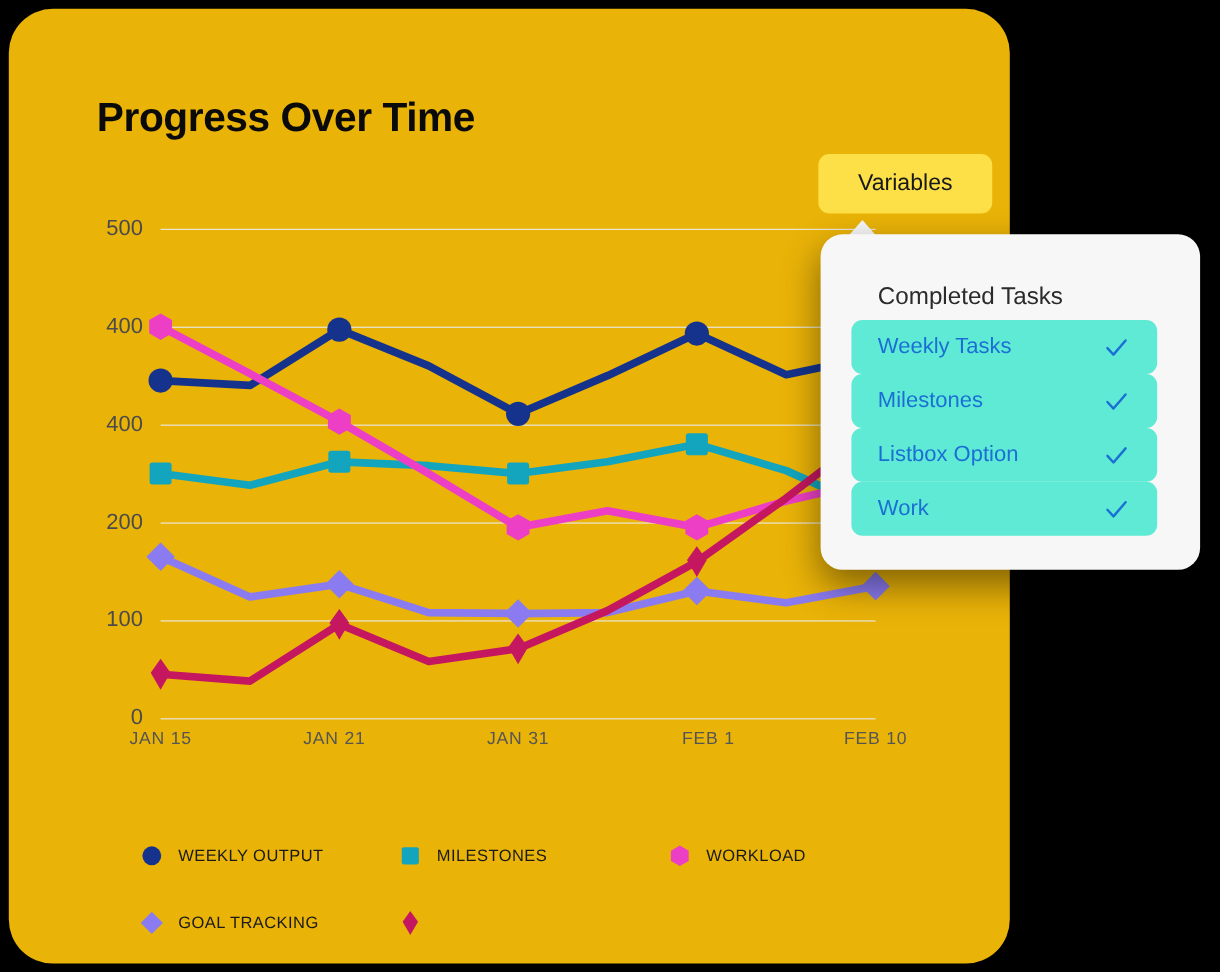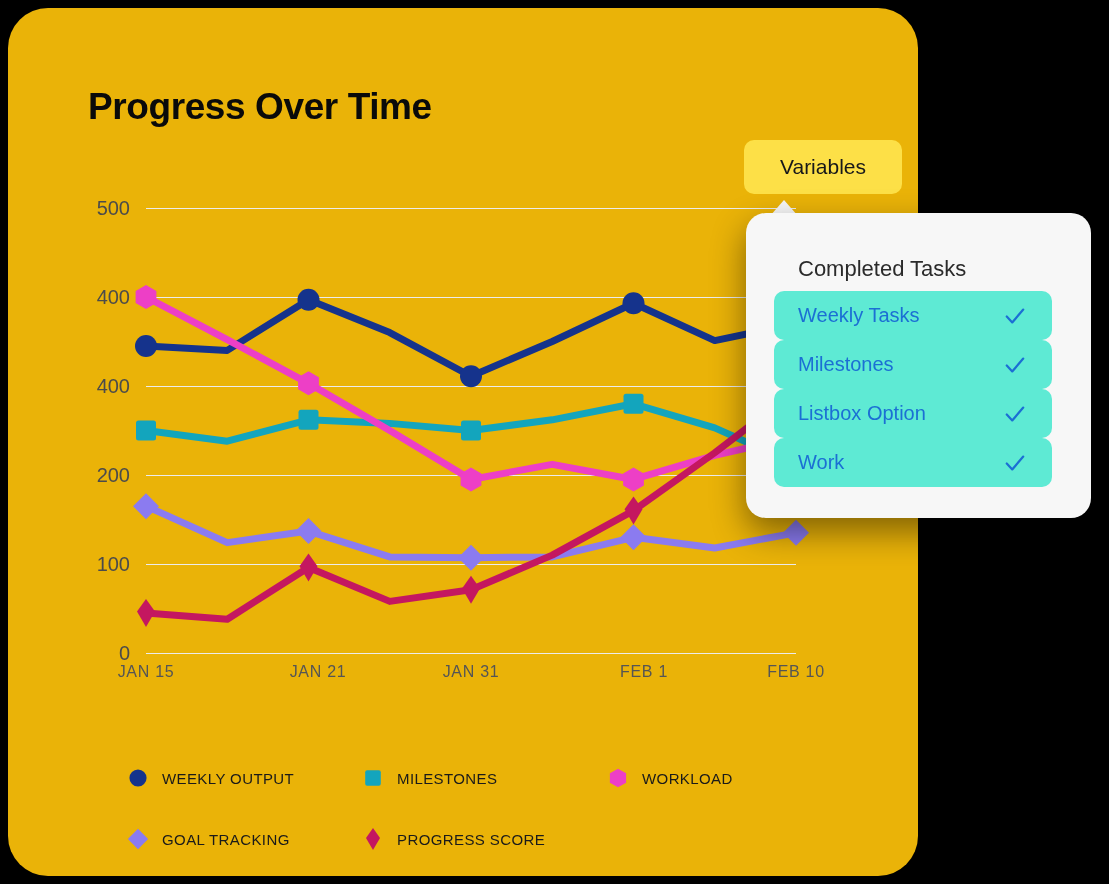--- a/index.html
+++ b/index.html
@@ -105,21 +105,21 @@
       <div id="yticks">
           <div class="ytick" style="top: 445px;">0</div>
           <div class="ytick" style="top: 356px;">100</div>
           <div class="ytick" style="top: 267px;">200</div>
           <div class="ytick" style="top: 178px;">400</div>
           <div class="ytick" style="top: 89px;">400</div>
           <div class="ytick" style="top: 0px;">500</div>
         </div>
       <div id="xticks">
           <div class="xtick" style="left: 0px;">JAN 15</div>
-          <div class="xtick" style="left: 172px;">JAN 21</div>
+          <div class="xtick" style="left: 158px;">JAN 21</div>
           <div class="xtick" style="left: 325px;">JAN 31</div>
           <div class="xtick" style="left: 498px;">FEB 1</div>
           <div class="xtick" style="left: 650px;">FEB 10</div>
         </div>
       <svg id="series-svg" width="650" height="445">
           <g>
             <path d="M0.00 137.95 L81.25 142.40 L162.50 91.67 L243.75 124.60 L325.00 168.21 L406.25 133.50 L487.50 95.23 L568.75 132.61 L650.00 115.70" fill="none" stroke="#15338C" stroke-width="7" stroke-linecap="round" stroke-linejoin="round"></path>
             <circle cx="0" cy="137.95000000000005" r="11" fill="#15338C"></circle>
             <circle cx="162.5" cy="91.66999999999996" r="11" fill="#15338C"></circle>
             <circle cx="325" cy="168.20999999999998" r="11" fill="#15338C"></circle>
@@ -186,21 +186,20 @@
           <div class="legend-item" style="position: absolute; left: 0px; top: 41px;">
             <span class="lg-mark"><svg width="24" height="24">
                 <polygon points="12,1.8599999999999994 22.14,12 12,22.14 1.8599999999999994,12" fill="#8B7BF0"></polygon>
               </svg></span>
             <span class="legend-label">GOAL TRACKING</span>
           </div>
           <div class="legend-item" style="position: absolute; left: 235px; top: 41px;">
             <span class="lg-mark"><svg width="24" height="24">
                 <polygon points="12,1.08 19.02,10.908 12,22.92 4.9799999999999995,10.908" fill="#C41760"></polygon>
               </svg></span>
-            <span class="legend-label">PROGRESS SCORE</span>
           </div>
         </div>
       </div>
 
   </div>
 
   <button id="variables-button">Variables</button>
 
   <div id="popover-arrow"></div>
 

